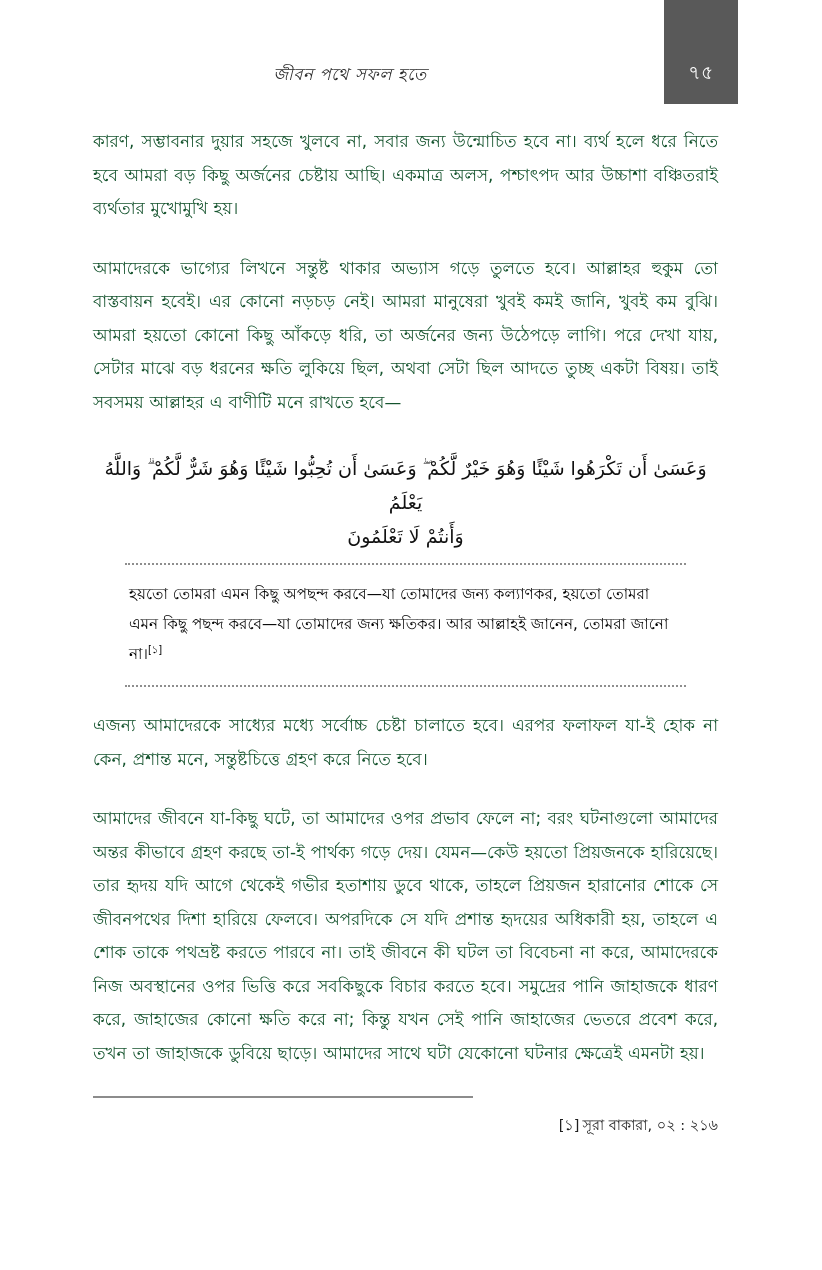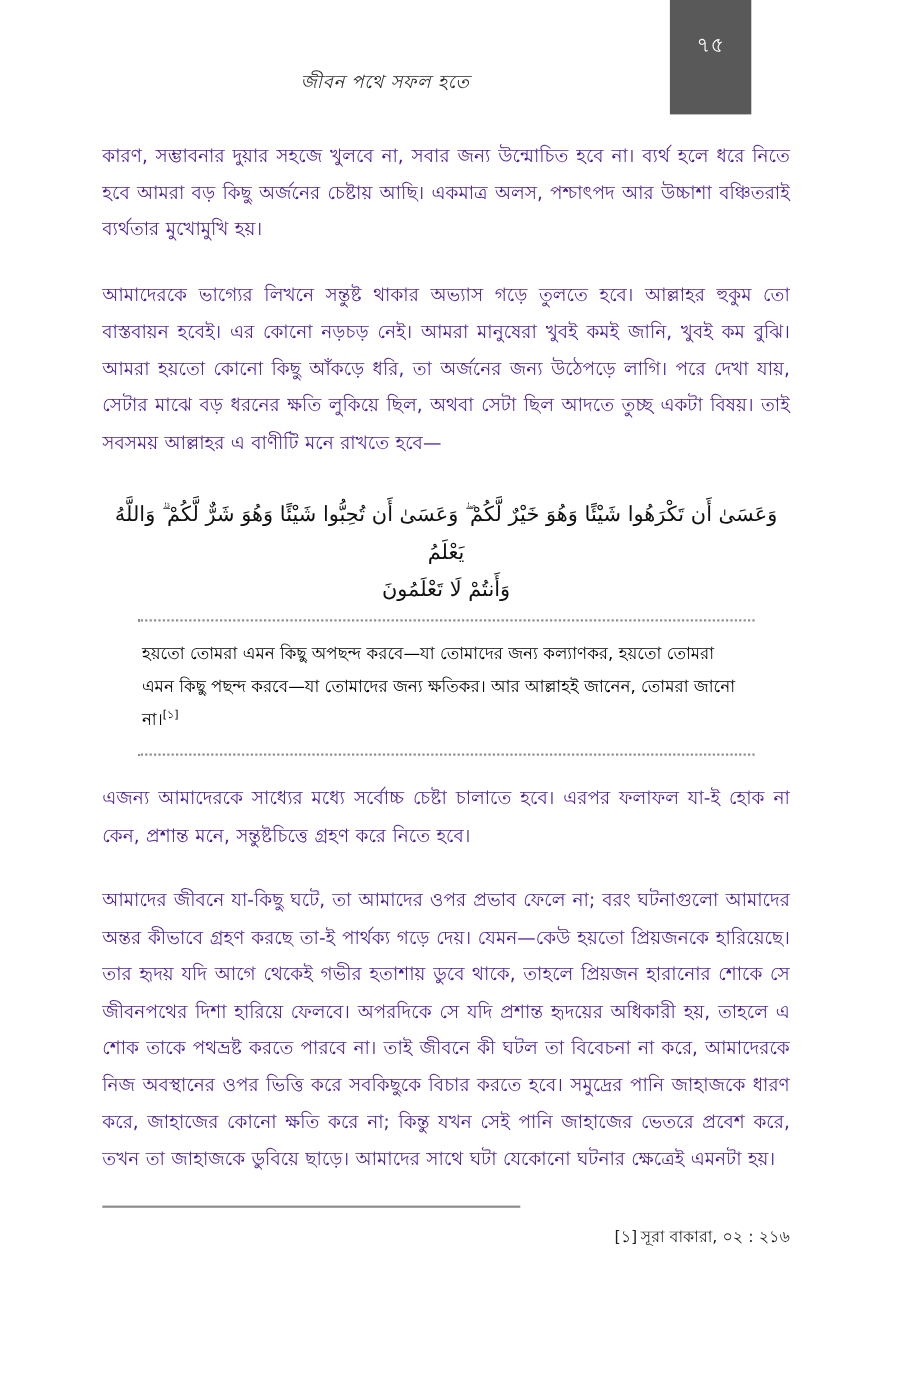--- a/index.html
+++ b/index.html
@@ -18,26 +18,26 @@
     height: 1270px;
     background: #ffffff;
     overflow: hidden;
     box-sizing: border-box;
   }
 
   
   .page-number-block {
     position: absolute;
     top: 0;
-    left: 609px;
+    left: 664px;
     width: 74px;
     height: 104px;
     background: #595959;
     display: flex;
-    align-items: center;
+    align-items: flex-end;
     justify-content: center;
     padding-bottom: 22px;
     box-sizing: border-box;
   }
   .page-number-block .pnum {
     color: #ffffff;
     font-family: "DejaVu Sans", "Liberation Sans", sans-serif;
     font-size: 19px;
     line-height: 1;
     letter-spacing: .5px;
@@ -63,21 +63,21 @@
     width: 625px;
   }
 
   p.body-par {
     margin: 0 0 26px 0;
     font-family: "DejaVu Sans", "Liberation Sans", sans-serif;
     font-size: 16.8px;
     line-height: 33.5px;
     text-align: justify;
     text-justify: inter-word;
-    color: #4c1d95;
+    color: #14532d;
     word-spacing: .5px;
   }
   p.body-par:last-child { margin-bottom: 12px; }
 
   
   .quote-block {
     margin: 12px 0 22px 0;
   }
   .arabic {
     direction: rtl;

